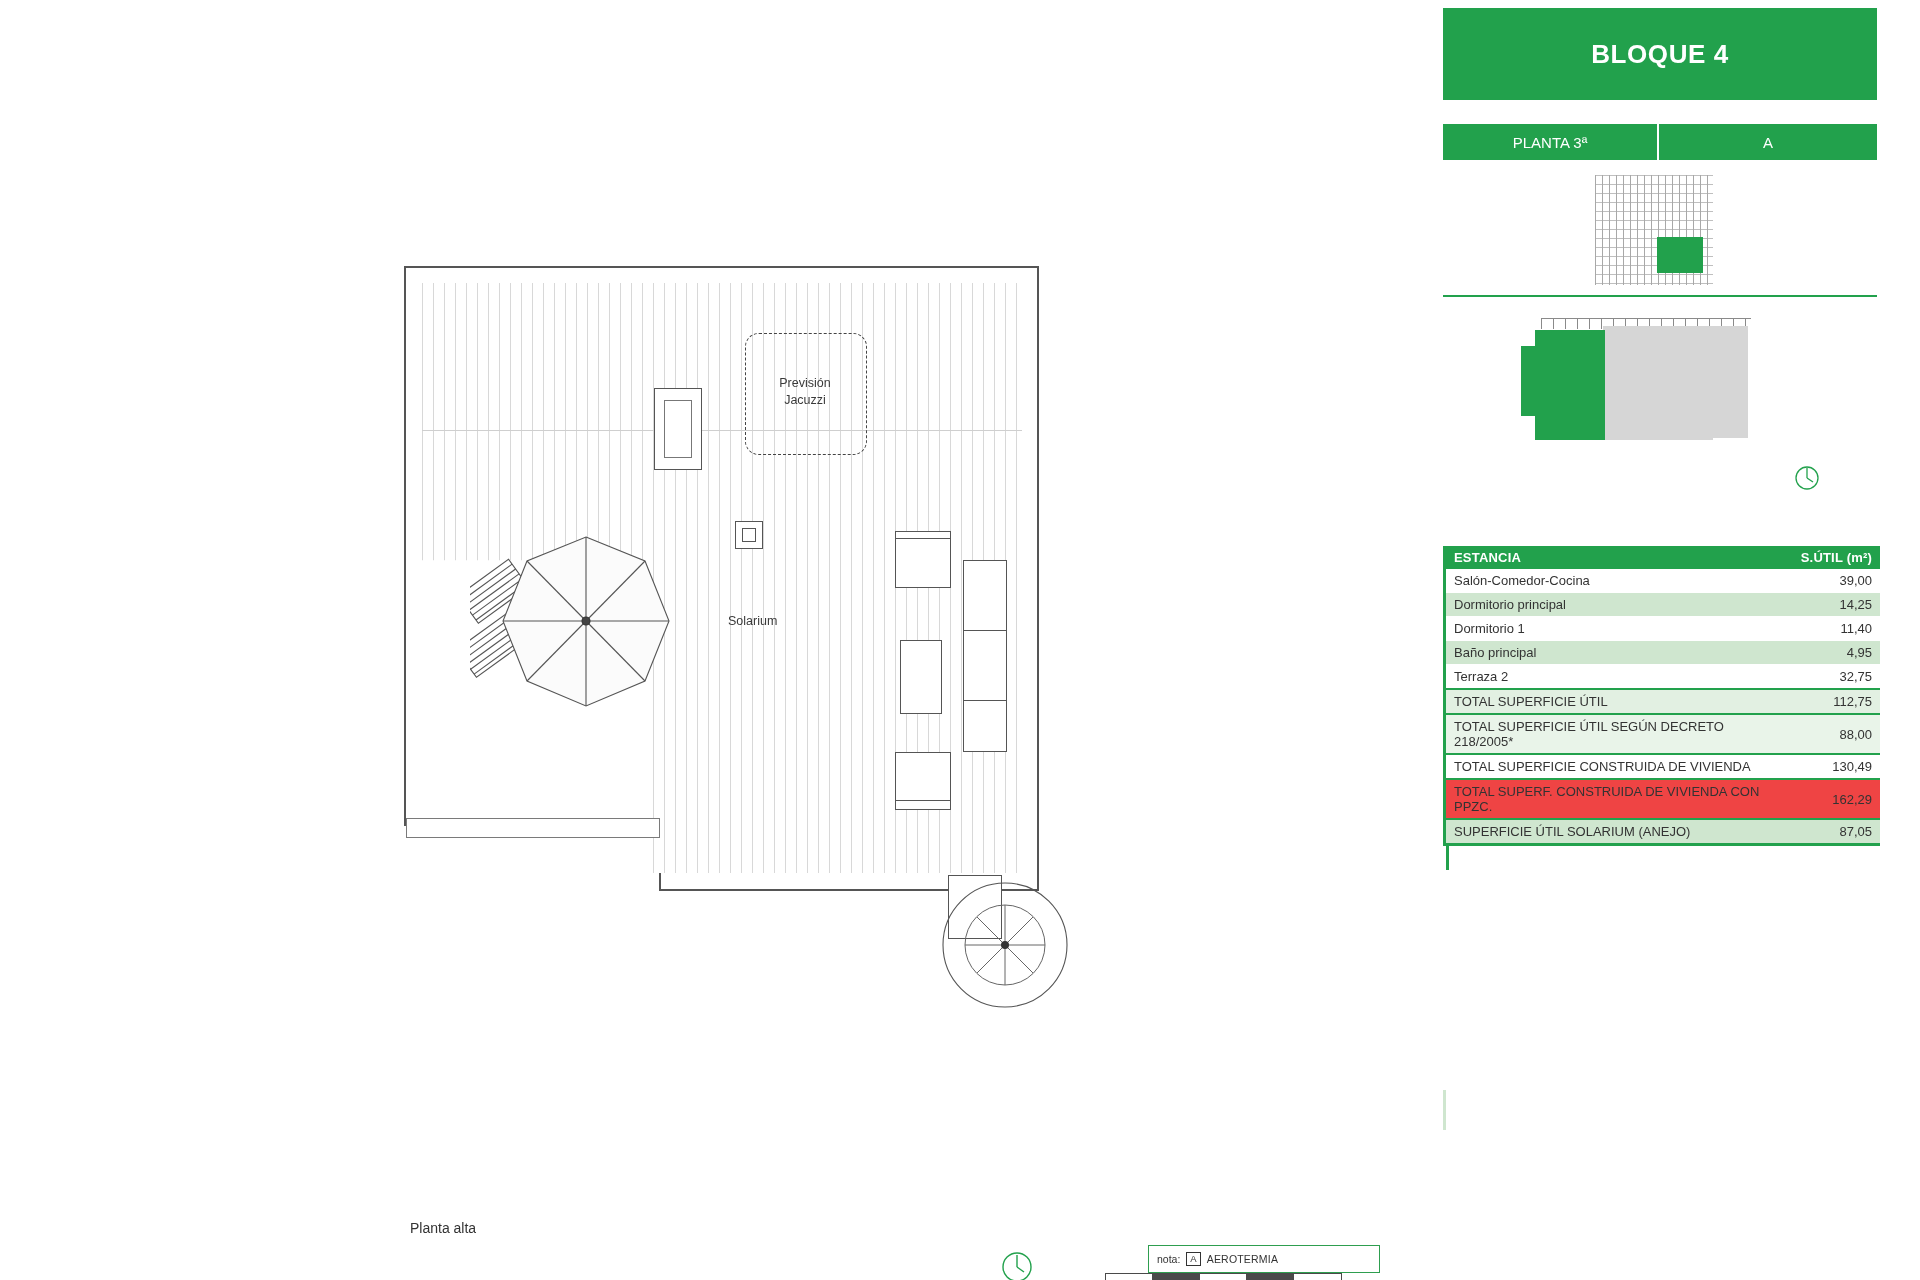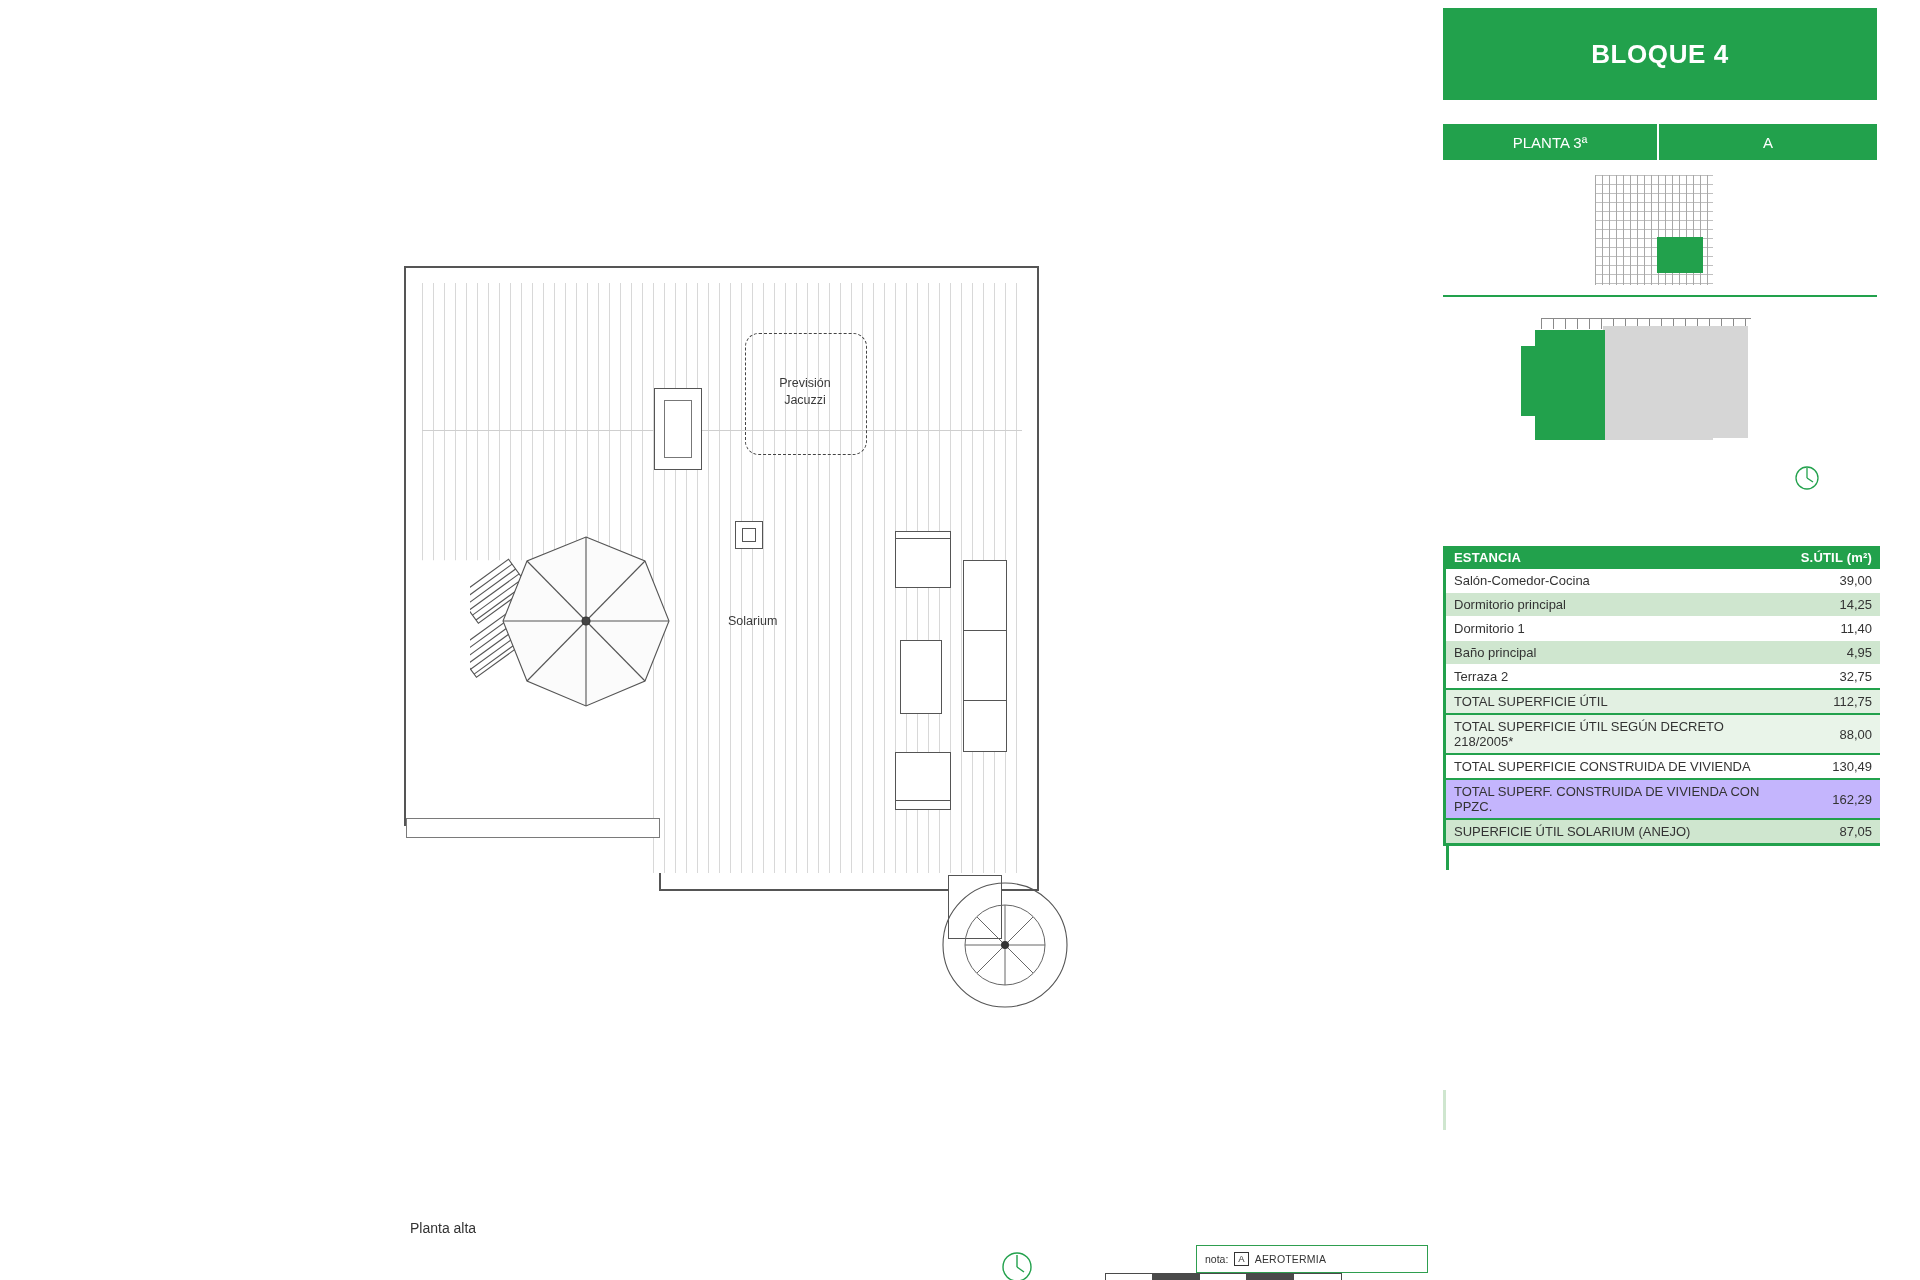--- a/index.html
+++ b/index.html
@@ -202,21 +202,20 @@
     position: absolute;
     left: 1148px; top: 1245px;
     width: 232px; height: 28px;
     border: 1px solid #2e9e4f;
     background: #fff;
     display: flex;
     align-items: center;
     gap: 6px;
     padding-left: 8px;
     box-sizing: border-box;
-    margin-left: 48px;
   }
   .nota-label { font-size: 10.5px; color: #333; }
   .nota-badge {
     border: 1px solid #333;
     font-size: 9.5px;
     padding: 0 3px;
     line-height: 12px;
     color: #333;
   }
   .nota-text { font-size: 10.5px; color: #333; letter-spacing: .2px; }
@@ -371,21 +370,21 @@
     background: #e9f4e9;
     border-bottom: 2px solid #22a14c;
     line-height: 15px;
   }
   tr.total3 td {
     background: #ffffff;
     border-bottom: 2px solid #22a14c;
     line-height: 15px;
   }
   tr.total4 td {
-    background: #c4b5fd;
+    background: #ef4444;
     border-bottom: 2px solid #22a14c;
     line-height: 15px;
   }
   tr.solar td {
     background: #cfe6cf;
     border-bottom: 3px solid #22a14c;
   }
   .table-tail {
     position: absolute;
     left: 0; top: 100%;

